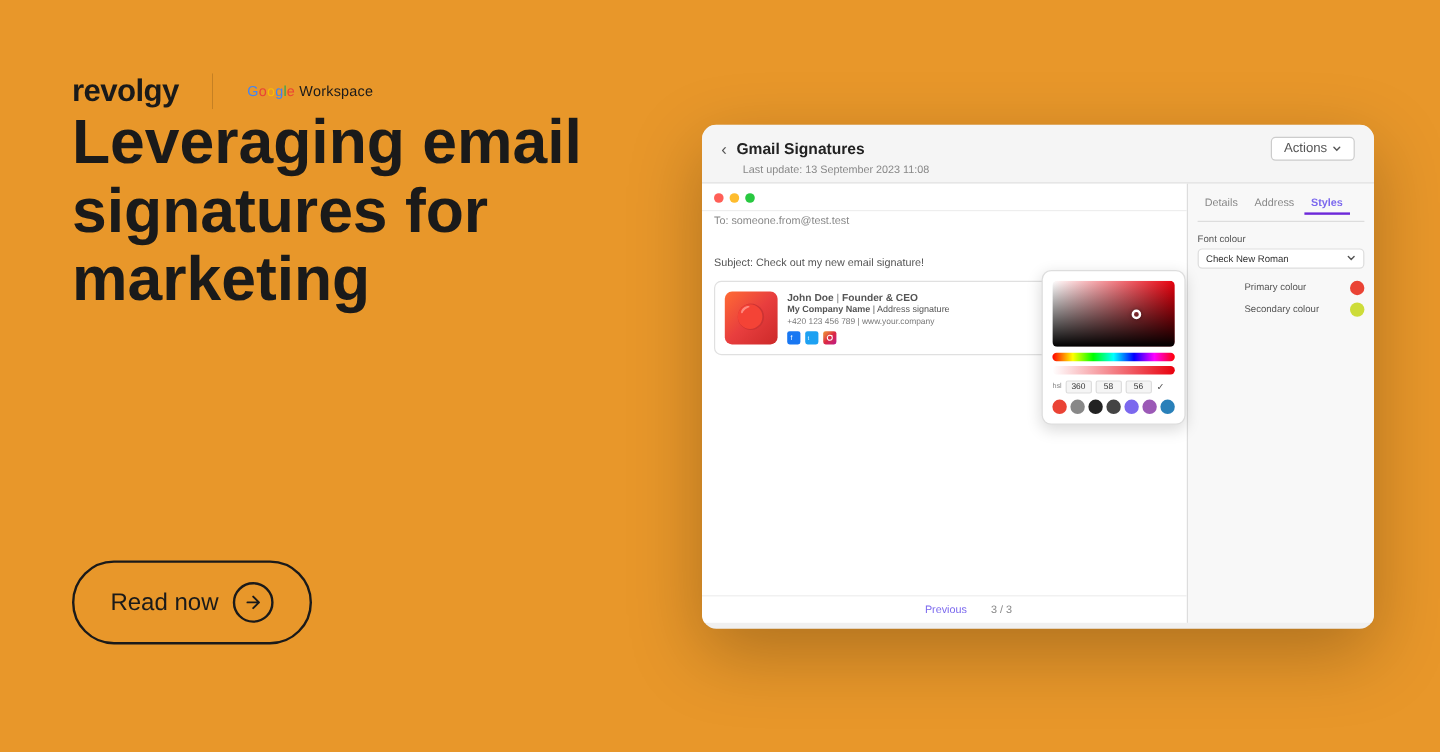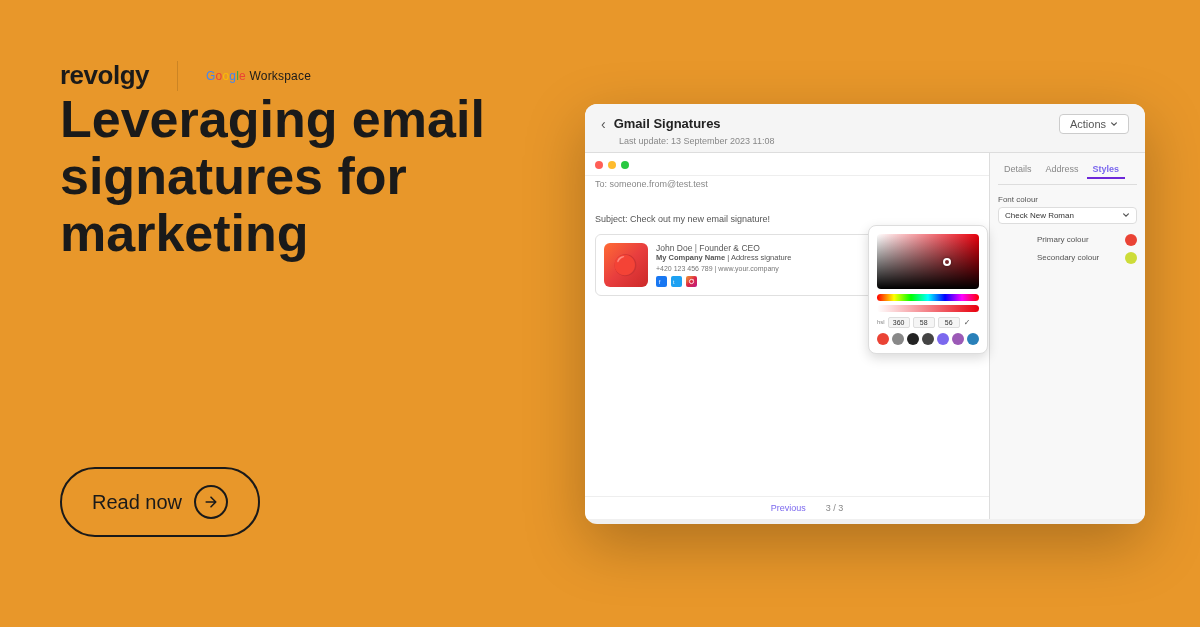--- a/index.html
+++ b/index.html
@@ -248,21 +248,21 @@
       flex: 1;
     }
 
     .sig-name {
       font-size: 8.5px;
       font-weight: 700;
       color: #222;
     }
 
     .sig-name span {
-      font-weight: 400;
+      font-weight: 700;
       color: #555;
     }
 
     .sig-company {
       font-size: 7.5px;
       color: #555;
       margin-bottom: 3px;
     }
 
     .sig-phone {

